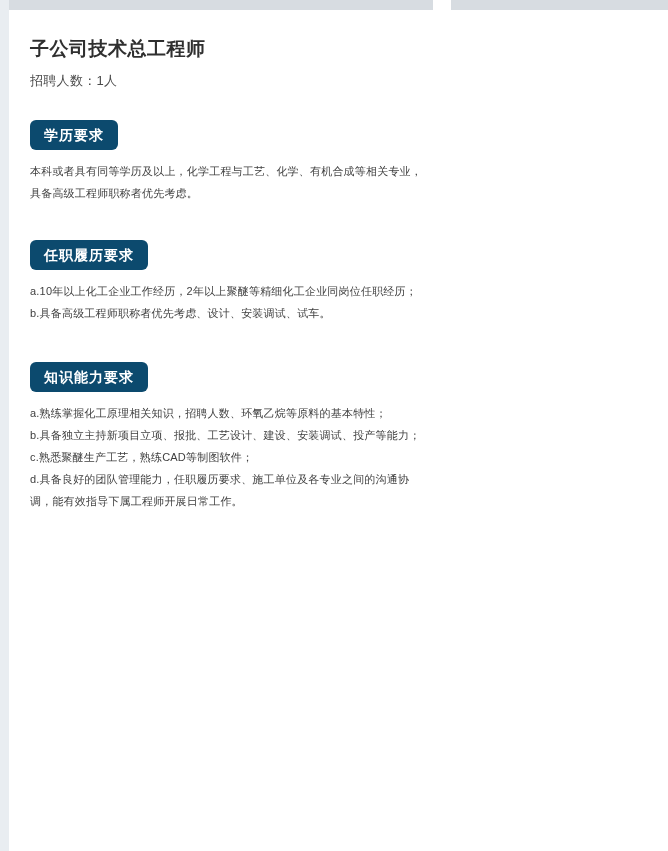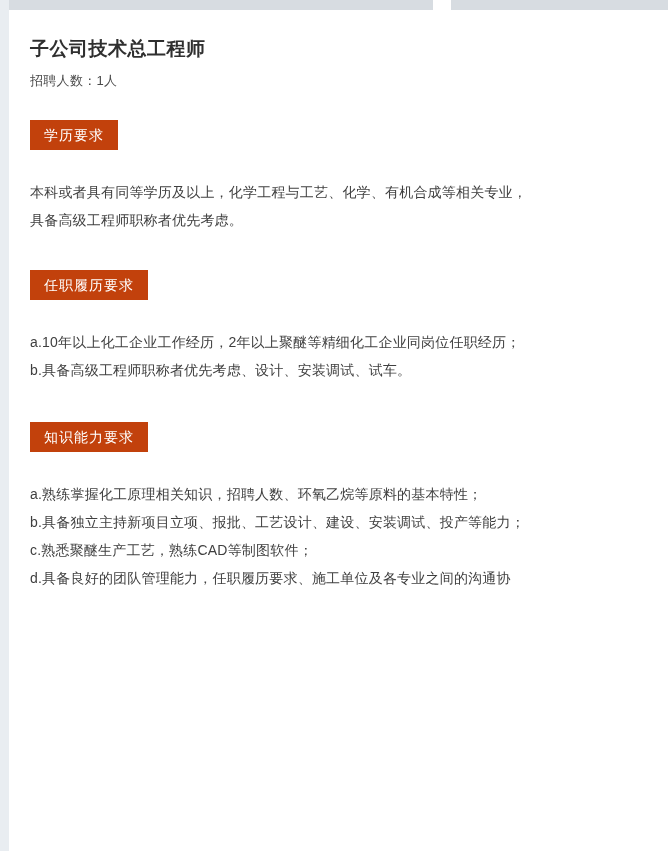--- a/index.html
+++ b/index.html
@@ -83,35 +83,35 @@
     font-size: 13px;
     color: #4a4a4a;
     margin: 0 0 30px 0;
     letter-spacing: 0.3px;
   }
   .section {
     margin-bottom: 4px;
   }
   .section-tag {
     display: inline-block;
-    background: #c2410c;
+    background: #0c4a6e;
     color: #ffffff;
     font-size: 14px;
-    font-weight: normal;
+    font-weight: bold;
     letter-spacing: 1px;
     padding: 8px 14px 8px 14px;
-    border-radius: 0;
+    border-radius: 6px;
     line-height: 1;
     margin-bottom: 0;
   }
   .section-body {
-    font-size: 14px;
+    font-size: 11px;
     line-height: 2.0;
     color: #3f3f3f;
-    margin-top: 28px;
+    margin-top: 10px;
     letter-spacing: 0.2px;
   }
   .gap-after-1 { margin-bottom: 36px; }
   .gap-after-2 { margin-bottom: 36px; }
   .gap-after-3 { margin-bottom: 38px; }
   .body-line { display: block; }
 </style>
 </head>
 <body>
 
@@ -150,17 +150,18 @@
     </div>
     <div class="gap-after-3"></div>
 
     <div class="section">
       <span class="section-tag">知识能力要求</span>
       <div class="section-body">
         <span class="body-line">a.熟练掌握化工原理相关知识，招聘人数、环氧乙烷等原料的基本特性；</span>
         <span class="body-line">b.具备独立主持新项目立项、报批、工艺设计、建设、安装调试、投产等能力；</span>
         <span class="body-line">c.熟悉聚醚生产工艺，熟练CAD等制图软件；</span>
         <span class="body-line">d.具备良好的团队管理能力，任职履历要求、施工单位及各专业之间的沟通协</span>
+        <span class="body-line">调，能有效指导下属工程师开展日常工作。</span>
       </div>
     </div>
 
   </div>
 </div>
 
 </body></html>

